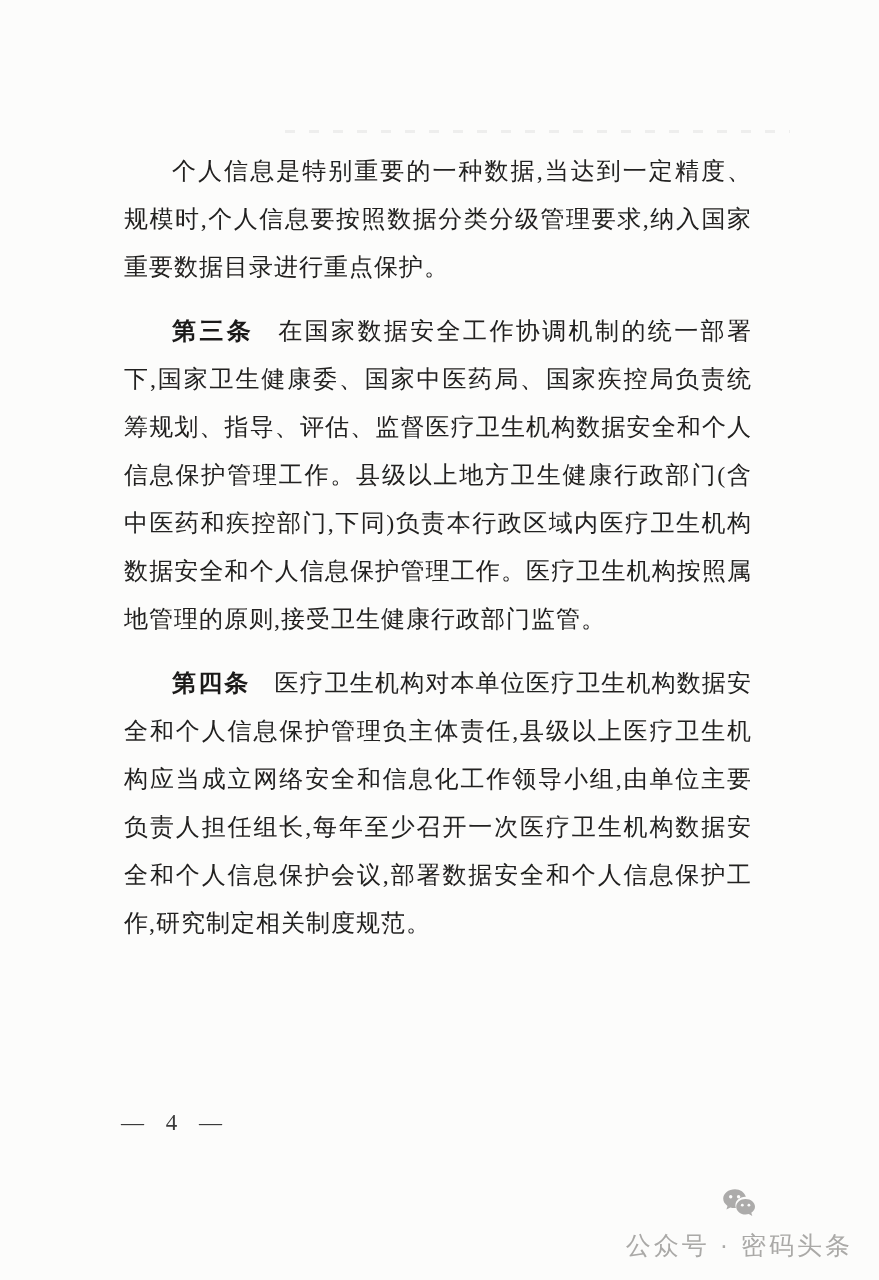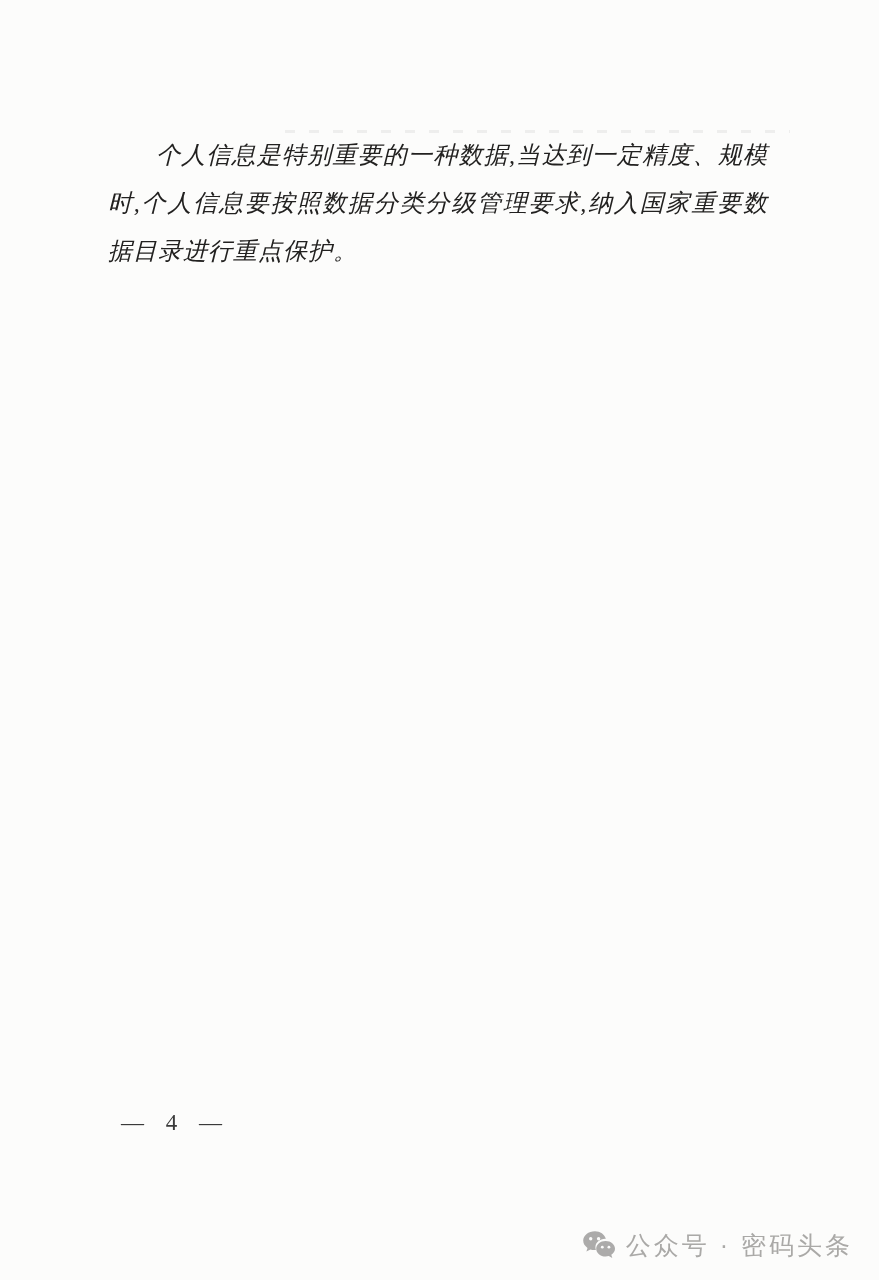--- a/index.html
+++ b/index.html
@@ -29,30 +29,29 @@
     opacity: 0.45;
     pointer-events: none;
   }
   .content {
     position: absolute;
     left: 108px;
     top: 131px;
     width: 660px;
   }
   .para {
-    margin: 0;
+    margin: 16px;
     font-size: 24px;
     line-height: 48px;
     letter-spacing: 1px;
     color: #222120;
     text-align: justify;
     text-justify: inter-character;
     text-indent: 2em;
     word-break: break-all;
-    font-style: italic;
   }
   .article-label {
     font-weight: 700;
     color: #1b1a19;
     margin-right: 24px;
     letter-spacing: 2px;
   }
   .footer-page-number {
     position: absolute;
     left: 121px;
@@ -68,40 +67,43 @@
     position: absolute;
     right: 26px;
     bottom: 18px;
     display: flex;
     align-items: center;
     gap: 10px;
     color: #aaa9a7;
     font-size: 25px;
     letter-spacing: 3px;
     font-family: "Liberation Sans", "DejaVu Sans", sans-serif;
+    flex-direction: column;
   }
   .watermark .wicon {
     display: inline-block;
     width: 34px;
     height: 31px;
     flex: 0 0 auto;
   }
 </style>
 </head>
 <body>
 
 <div class="page">
 
   <div class="scan-noise"></div>
 
   <div class="content">
 
     <p class="para"><span>个人信息是特别重要的一种数据,当达到一定精度、规模时,个人信息要按照数据分类分级管理要求,纳入国家重要数据目录进行重点保护。</span></p>
 
+    <p class="para"><span class="article-label">第三条</span><span>在国家数据安全工作协调机制的统一部署下,国家卫生健康委、国家中医药局、国家疾控局负责统筹规划、指导、评估、监督医疗卫生机构数据安全和个人信息保护管理工作。县级以上地方卫生健康行政部门(含中医药和疾控部门,下同)负责本行政区域内医疗卫生机构数据安全和个人信息保护管理工作。医疗卫生机构按照属地管理的原则,接受卫生健康行政部门监管。</span></p>
 
+    <p class="para"><span class="article-label">第四条</span><span>医疗卫生机构对本单位医疗卫生机构数据安全和个人信息保护管理负主体责任,县级以上医疗卫生机构应当成立网络安全和信息化工作领导小组,由单位主要负责人担任组长,每年至少召开一次医疗卫生机构数据安全和个人信息保护会议,部署数据安全和个人信息保护工作,研究制定相关制度规范。</span></p>
 
 
   </div>
 
   <div class="footer-page-number">— 4 —</div>
 
   <div class="watermark">
     <span class="wicon">
       <svg width="34" height="31" viewBox="0 0 34 31" xmlns="http://www.w3.org/2000/svg">
         <path d="M13 1.2C6.4 1.2 1.2 5.4 1.2 10.6c0 3 1.7 5.6 4.3 7.3l-1.1 3.6 4-2.1c1.2.4 2.6.6 4 .6.5 0 1 0 1.5-.1-.3-.9-.5-1.8-.5-2.7 0-4.7 4.4-8.4 9.8-8.4h.7C22.5 4.3 18.2 1.2 13 1.2z" fill="#acabaa"></path>

